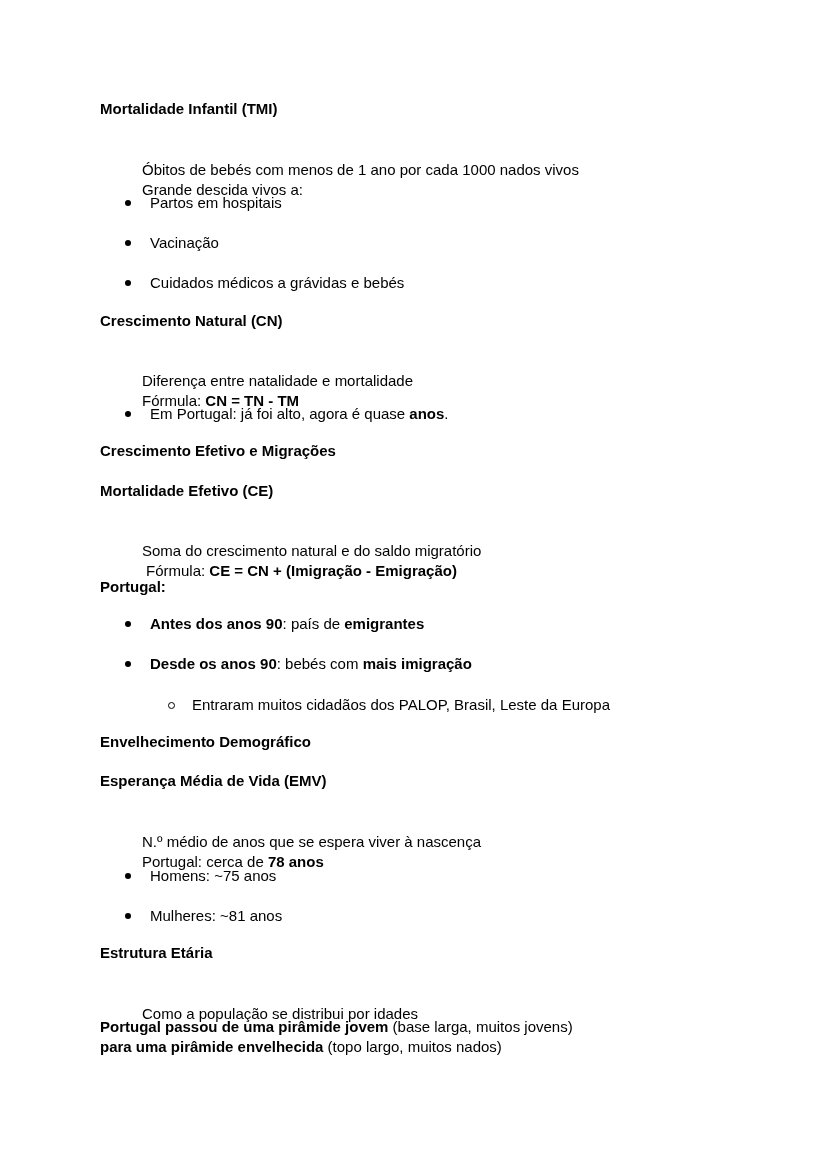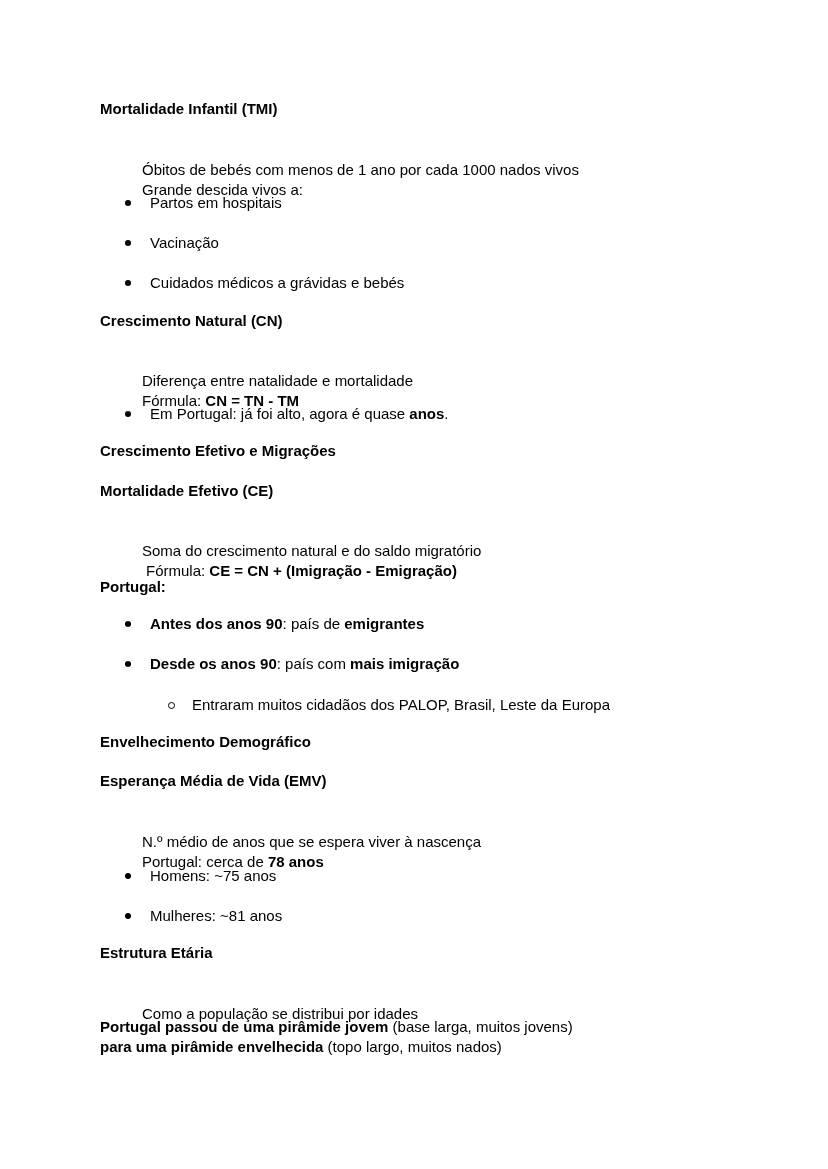--- a/index.html
+++ b/index.html
@@ -38,21 +38,21 @@
   <div class="line ind" style="top:367px"><span>Fórmula: </span><b>CN = TN - TM</b></div>
   <div class="line bul" style="top:404px"><span>Em Portugal: já foi alto, agora é quase </span><b>anos</b><span>.</span></div>
 
   <div class="line h" style="top:441px">Crescimento Efetivo e Migrações</div>
   <div class="line h" style="top:481px">Mortalidade Efetivo (CE)</div>
   <div class="line ind" style="top:517px">Soma do crescimento natural e do saldo migratório</div>
   <div class="line ind" style="top:537px; left:146px"><span>Fórmula: </span><b>CE = CN + (Imigração - Emigração)</b></div>
 
   <div class="line h" style="top:577px">Portugal:</div>
   <div class="line bul" style="top:614px"><b>Antes dos anos 90</b><span>: país de </span><b>emigrantes</b></div>
-  <div class="line bul" style="top:654px"><b>Desde os anos 90</b><span>: país com </span><b>mais imigração</b></div>
+  <div class="line bul" style="top:654px"><b>Desde os anos 90</b><span>: bebés com </span><b>mais imigração</b></div>
   <div class="line sub" style="top:695px">Entraram muitos cidadãos dos PALOP, Brasil, Leste da Europa</div>
 
   <div class="line h" style="top:732px">Envelhecimento Demográfico</div>
   <div class="line h" style="top:771px">Esperança Média de Vida (EMV)</div>
   <div class="line ind" style="top:808px">N.º médio de anos que se espera viver à nascença</div>
   <div class="line ind" style="top:828px"><span>Portugal: cerca de </span><b>78 anos</b></div>
   <div class="line bul" style="top:866px">Homens: ~75 anos</div>
   <div class="line bul" style="top:906px">Mulheres: ~81 anos</div>
 
   <div class="line h" style="top:943px">Estrutura Etária</div>

